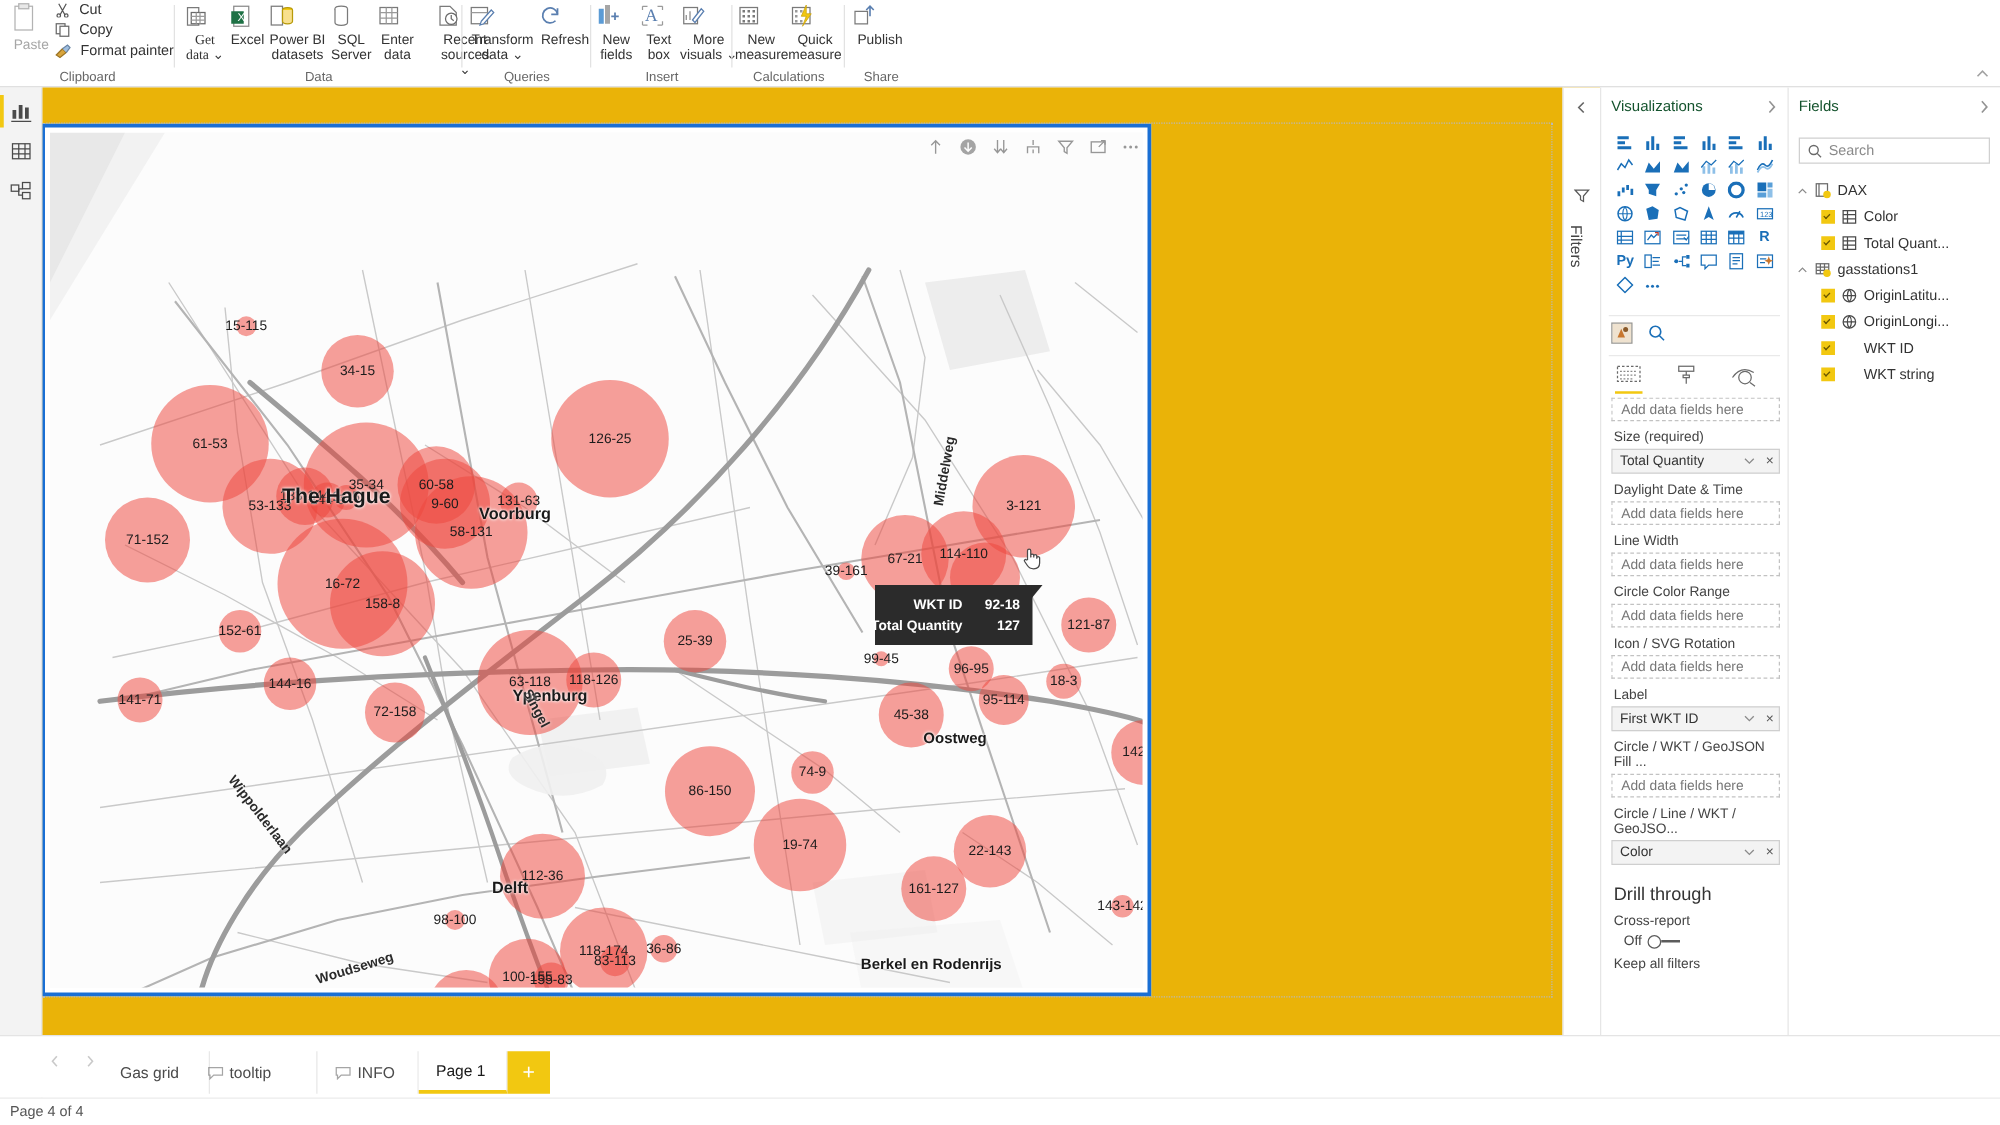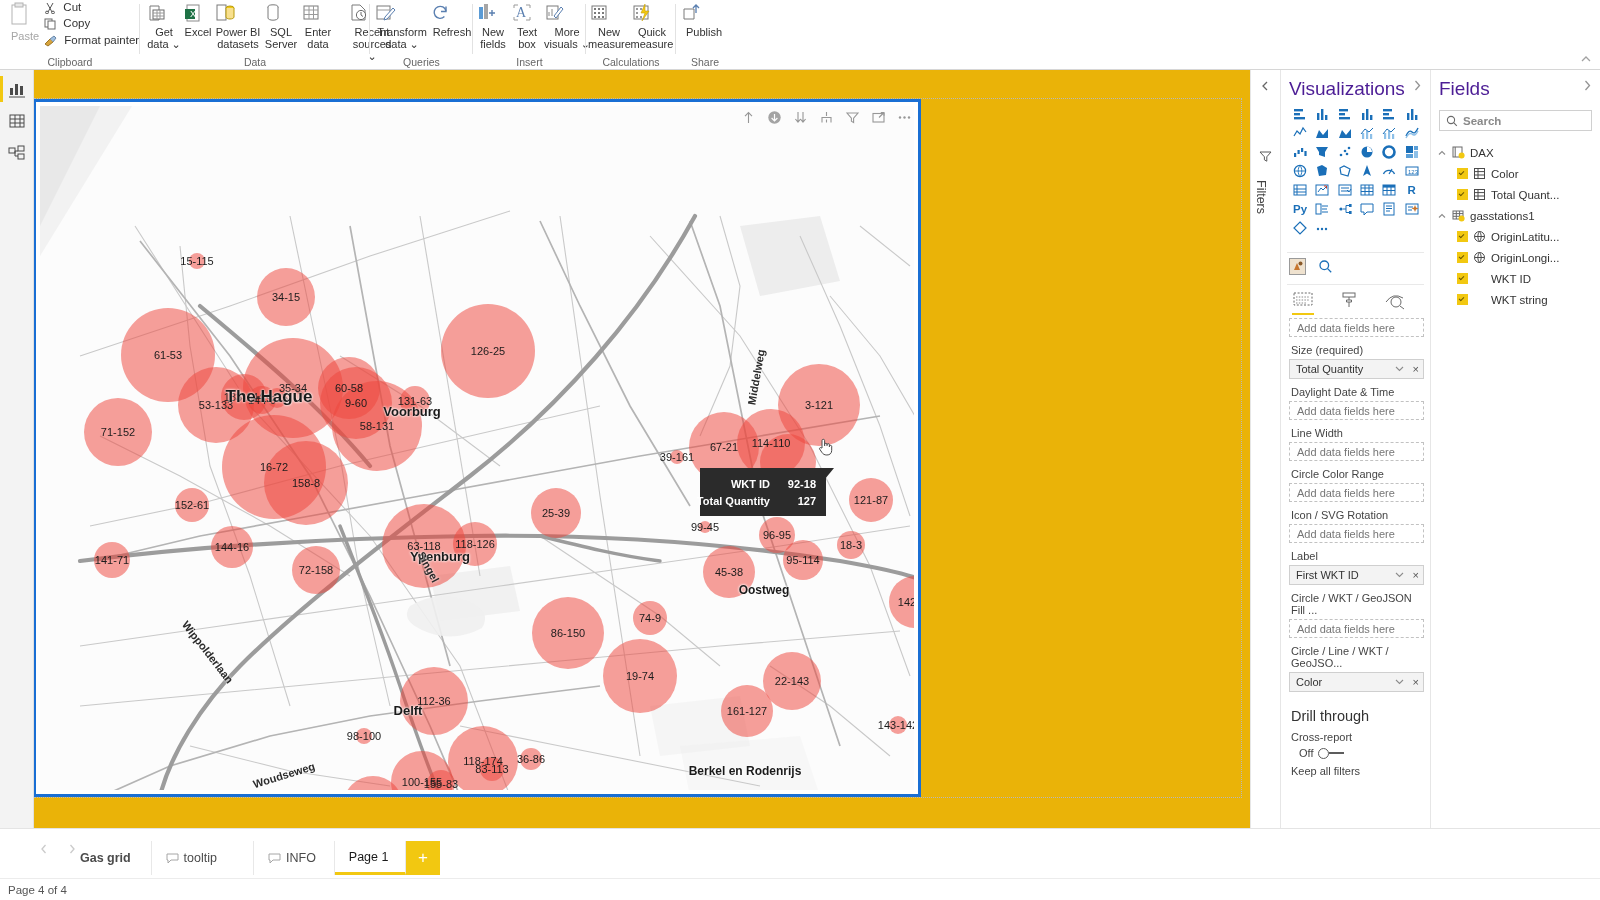--- a/index.html
+++ b/index.html
@@ -63,21 +63,21 @@
   #cursor-hand { position:absolute; left:777px; top:330px; width:18px; height:20px; z-index:55; }
 
   
   #filters-rail { position:absolute; right:320px; top:70px; width:30px; bottom:72px; background:#fff; border-left:1px solid #e6e6e6; }
   #filters-rail .ftxt { position:absolute; left:3px; top:110px; font-size:12.5px; color:#444;
       writing-mode:vertical-rl; }
 
   
   #vizpane { position:absolute; right:170px; top:70px; width:150px; bottom:72px; background:#fff; border-left:1px solid #e6e6e6; overflow:hidden;}
   .panehdr { position:relative; height:34px; padding:8px 8px 0 8px; }
-  .panehdr .ptitle { font-size:19px; color:#4c1d95; }
+  .panehdr .ptitle { font-size:12px; color:#14532d; }
   .panehdr .pchev { position:absolute; right:6px; top:9px; width:13px;height:13px; opacity:.7;}
   #vizgrid { position:absolute; left:8px; top:34px; width:134px; }
   .vgrow { display:flex; gap:0px; }
   .vicon { width:22.3px; height:19px; display:flex; align-items:center; justify-content:center; }
   .vicon svg { width:14px; height:14px; }
   .vtxt { font-size:11.5px; font-weight:bold; color:#1a6fb8; font-family:"Liberation Sans", sans-serif; line-height:14px;}
   #vizdiv { position:absolute; left:6px; right:6px; top:182px; height:1px; background:#e9e9e9; }
   #sel-row { position:absolute; left:8px; top:188px; display:flex; align-items:center; gap:12px;}
   #selthumb { width:17px; height:17px; border:1px solid #9a9a9a; background:#efe6d8; position:relative; }
   #vizdiv2 { position:absolute; left:6px; right:6px; top:214px; height:1px; background:#e9e9e9; }
@@ -96,21 +96,21 @@
   .subl { font-size:11px; color:#444; margin:6px 0 4px 2px;}
   .togrow { display:flex; align-items:center; gap:5px; margin-left:10px;}
   .togrow .tlbl { font-size:11px; color:#444; }
   .toggle { width:26px; height:11px; position:relative; }
   .toggle .knob { position:absolute; left:0; top:0; width:11px;height:11px;border:1.4px solid #5c5c5c;border-radius:50%; background:#fff;}
   .toggle .track { position:absolute; left:11px; top:4.5px; width:15px; height:1.6px; background:#5c5c5c;}
 
   
   #fieldspane { position:absolute; right:0; top:70px; width:170px; bottom:72px; background:#fff; border-left:1px solid #e6e6e6; }
   #searchbox { position:absolute; left:8px; right:8px; top:40px; height:21px; border:1px solid #d0d0d0;
-               display:flex; align-items:center; padding-left:6px; gap:5px;font-weight:bold; }
+               display:flex; align-items:center; padding-left:6px; gap:5px; }
   #searchbox .sph { font-size:11.5px; color:#8a8a8a; }
   #ftree { position:absolute; left:4px; right:4px; top:72px; bottom:0; }
   .trow { display:flex; align-items:center; height:21px; gap:5px; }
   .trow .chev { width:10px; height:10px; opacity:.75; flex:0 0 10px;}
   .trow .chk { width:11px; height:11px; background:#f2c811; flex:0 0 11px; position:relative;}
   .trow .chk:after { content:''; position:absolute; left:2px; top:3px; width:4px;height:2px;
       border-left:1.6px solid #6b5700; border-bottom:1.6px solid #6b5700; transform:rotate(-45deg);}
   .trow .tic { width:13px; height:13px; flex:0 0 13px;}
   .trow .tlab { font-size:11.5px; color:#333; white-space:nowrap; }
   .trow.table { padding-left:2px; }
@@ -172,21 +172,21 @@
             <path d="M6 4 L10 1 L12 3 L9 7" fill="#9fbfe0" stroke="#6a86a6"></path>
           </svg>
       </span>
       <span class="lbl" style="display:inline;margin-left:4px;">Format painter</span>
     </div>
     <div class="glabel">Clipboard</div>
     <div class="gsep"></div>
   </div>
 
   <div class="rgroup" style="left:140px;width:230px;">
-    <div class="rbtn" style="left:6px;top:2px;width:36px;">
+    <div class="rbtn" style="left:6px;top:2px;width:36px;font-family:Liberation Serif, serif;">
       <span class="ic">
         <svg width="22" height="22" viewBox="0 0 22 22">
             <path d="M4 4 h9 v14 h-9z" fill="#fff" stroke="#7a7a7a"></path>
             <rect x="7" y="8" width="11" height="9" fill="#fff" stroke="#6a6a6a"></rect>
             <path d="M7 11h11M7 14h11M11 8v9M14 8v9" stroke="#9a9a9a"></path>
           </svg>
       </span>
       <span class="lbl">Get</span>
       <span class="lbl">data ⌄</span>
     </div>
@@ -1125,21 +1125,21 @@
           <path d="M7.5 2 L4 6 L7.5 10" stroke="#8a8a8a" fill="none" stroke-width="1.3"></path>
         </svg>
     </span>
     <span class="arw">
       <svg width="12" height="12" viewBox="0 0 12 12">
           <path d="M4.5 2 L8 6 L4.5 10" stroke="#8a8a8a" fill="none" stroke-width="1.3"></path>
         </svg>
     </span>
   </div>
   <div id="tabs-host" style="position:absolute;left:66px;top:12px;height:34px;">
-      <div class="ptab" style="left: 0px; width: 85.6px; font-weight: bold;">
+      <div class="ptab" style="left: 16px; width: 85.6px;">
         <span>Gas grid</span>
       </div>
       <div class="ptab" style="left: 85.6px; width: 102.4px;">
         <span class="tipic">
           <svg width="13" height="11" viewBox="0 0 13 11">
             <path d="M1 1h11v6H5l-3 3V7H1Z" fill="none" stroke="#6a6a6a"></path>
           </svg>
         </span>
         <span>tooltip</span>
       </div>

